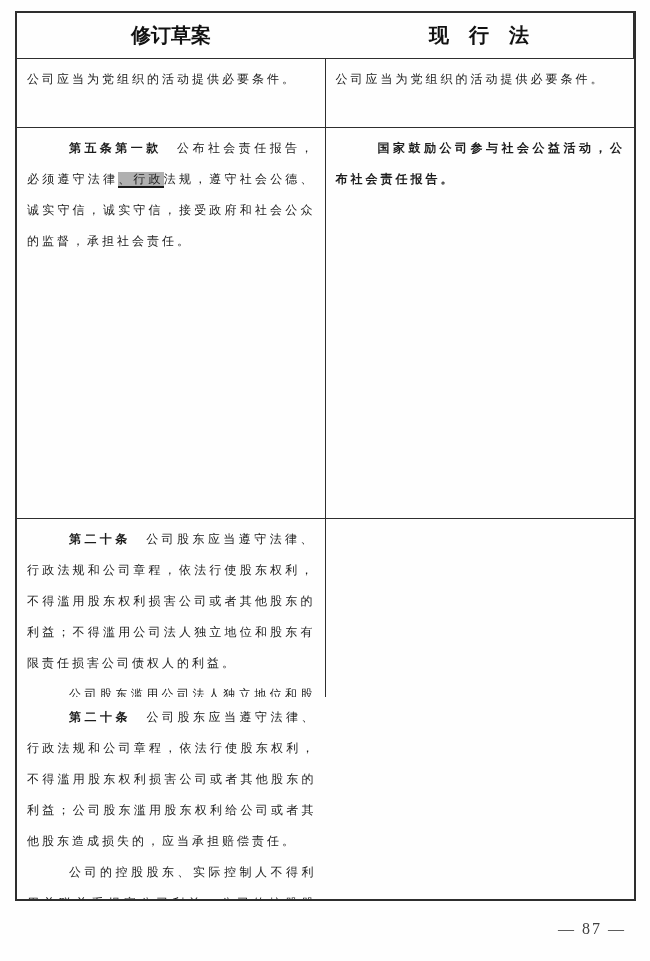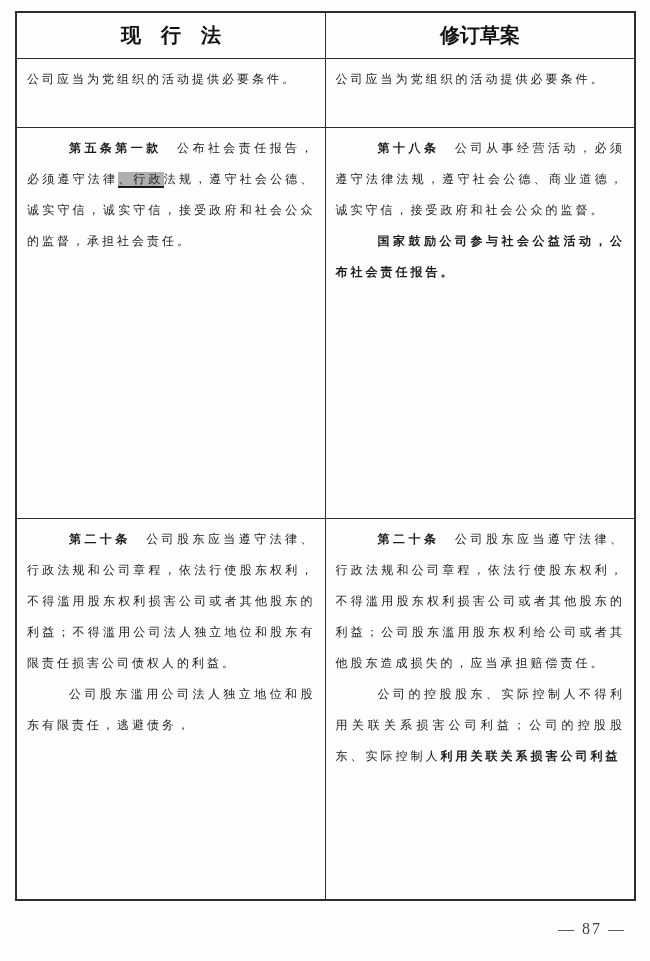--- a/index.html
+++ b/index.html
@@ -34,21 +34,21 @@
     font-weight: 700;
     font-size: 20px;
     color: #111111;
   }
   .th.left { border-right: 1.5px solid var(--border, #2e2e2e); }
   .trow {
     display: flex;
     border-bottom: 1.5px solid var(--border, #2e2e2e);
     overflow: hidden;
   }
-  .trow:last-child { border-bottom: none; }
+  .trow:last-child { border-bottom: none; flex-direction: column; }
   #rows .trow:nth-child(1) { height: 68px; }
   #rows .trow:nth-child(2) { height: 390px; }
   #rows .trow:nth-child(3) { height: 380px; }
   .cell {
     width: 50%;
     box-sizing: border-box;
     padding: 5px 9px 0 10px;
     overflow: hidden;
     font-size: 12px;
     line-height: 31px;
@@ -76,38 +76,37 @@
     font-family: "Liberation Serif", "DejaVu Serif", serif;
   }
 </style>
 </head>
 <body>
 
 <div class="page">
 
   <div class="law-table">
     <div class="thead">
+      <div class="th right">修订草案</div>
       <div class="th left">现　行　法</div>
-      <div class="th right">修订草案</div>
     </div>
     <div id="rows">
         <div class="trow">
           <div class="cell left">
             <p class="para noindent"><span>公司应当为党组织的活动提供必要条件。</span></p>
           </div>
           <div class="cell right">
             <p class="para noindent"><span>公司应当为党组织的活动提供必要条件。</span></p>
           </div>
         </div>
         <div class="trow">
           <div class="cell left">
             <p class="para"><span class="seg-bold">第五条第一款</span><span>　公布社会责任报告，必须遵守法律</span><span class="seg-highlight">、行政</span><span>法规，遵守社会公德、诚实守信，诚实守信，接受政府和社会公众的监督，承担社会责任。</span></p>
           </div>
           <div class="cell right">
-            <p class="para"><span class="seg-bold">第十八条</span><span>　公司从事经营活动，必须遵守法律法规，遵守社会公德、商业道德，诚实守信，接受政府和社会公众的监督。</span></p>
             <p class="para"><span class="seg-bold">国家鼓励公司参与社会公益活动，公布社会责任报告。</span></p>
           </div>
         </div>
         <div class="trow">
           <div class="cell left">
             <p class="para"><span class="seg-bold">第二十条</span><span>　公司股东应当遵守法律、行政法规和公司章程，依法行使股东权利，不得滥用股东权利损害公司或者其他股东的利益；不得滥用公司法人独立地位和股东有限责任损害公司债权人的利益。</span></p>
             <p class="para"><span>公司股东滥用公司法人独立地位和股东有限责任，逃避债务，</span></p>
           </div>
           <div class="cell right">
             <p class="para"><span class="seg-bold">第二十条</span><span>　公司股东应当遵守法律、行政法规和公司章程，依法行使股东权利，不得滥用股东权利损害公司或者其他股东的利益；公司股东滥用股东权利给公司或者其他股东造成损失的，应当承担赔偿责任。</span></p>

